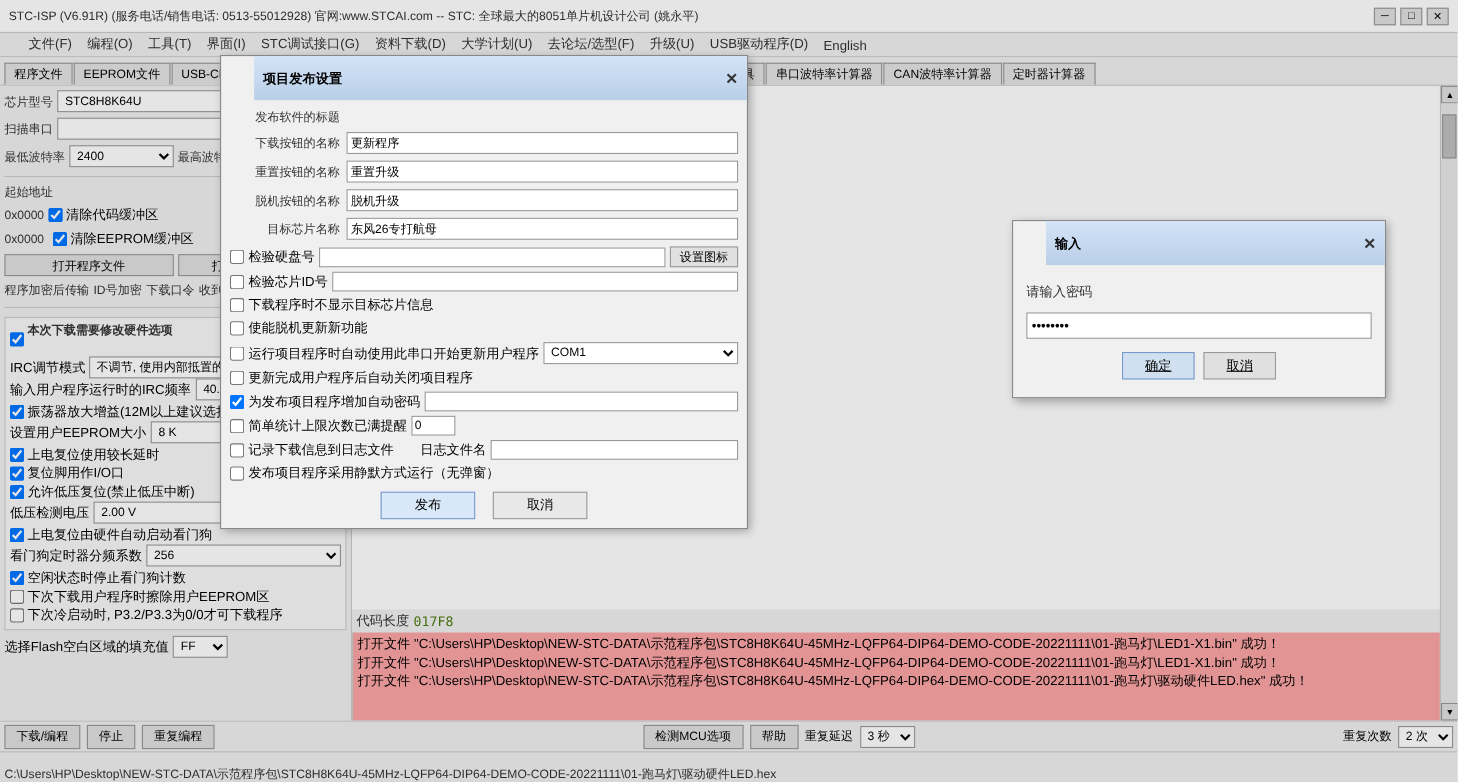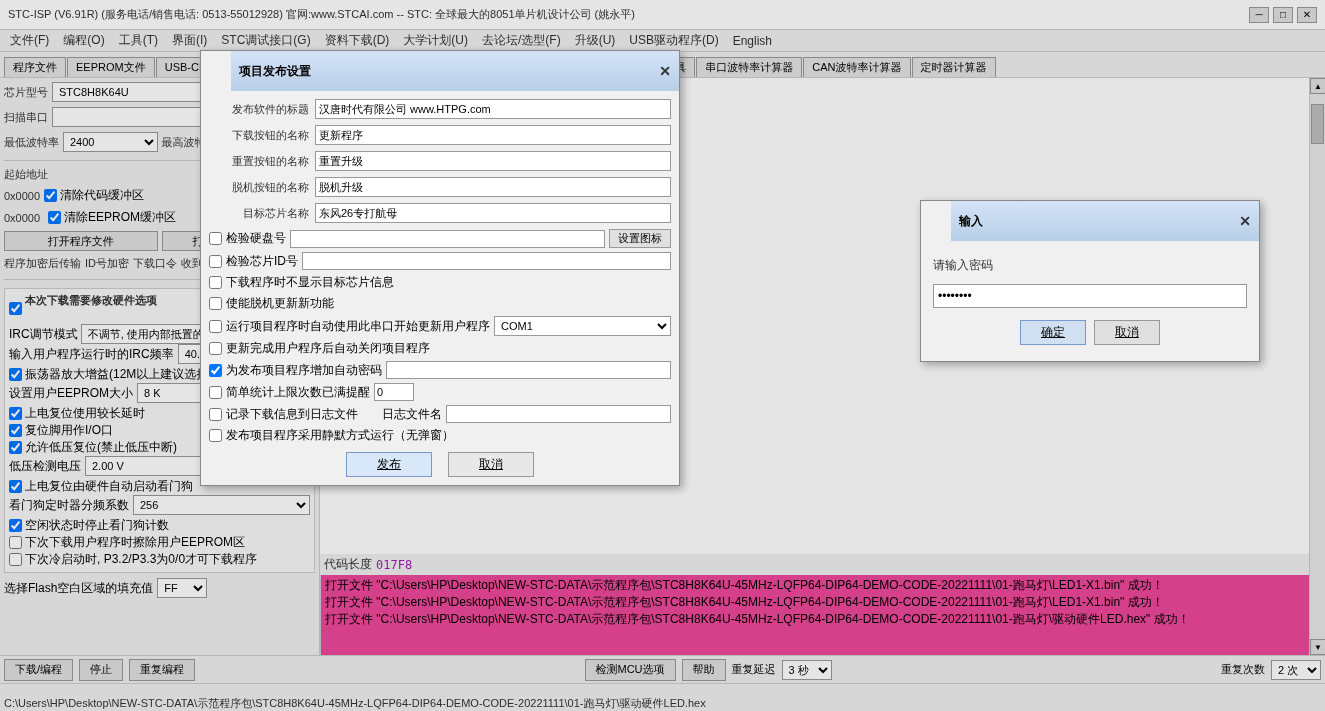--- a/index.html
+++ b/index.html
@@ -18,21 +18,21 @@
     .title-text { font-size: 11px; color: #333; }
     .title-controls { display: flex; gap: 4px; }
     .title-btn { width: 20px; height: 16px; border: 1px solid #999; background: #e0e0e0; cursor: pointer; font-size: 10px; display: flex; align-items: center; justify-content: center; }
 
     
     .menu-bar {
       background: #f0f0f0;
       height: 22px;
       display: flex;
       align-items: center;
-      padding: 0 4px;
+      padding: 0 20px;
       border-bottom: 1px solid #ccc;
       gap: 2px;
     }
     .menu-item { padding: 2px 6px; cursor: pointer; font-size: 12px; color: #333; }
 
     
     .toolbar-tabs {
       background: #f0f0f0;
       height: 26px;
       display: flex;
@@ -152,21 +152,21 @@
       align-items: center;
       padding: 0 4px;
       gap: 8px;
       justify-content: space-between;
     }
 
     
     .output-area {
       width: 380px;
       min-width: 380px;
-      background: #ec4899;
+      background: #fca5a5;
       border-left: 1px solid #ccc;
       font-family: 'Courier New', monospace;
       font-size: 11px;
       overflow-y: auto;
       padding: 2px 4px;
     }
 
     
     .modal-overlay {
       position: absolute;
@@ -224,21 +224,20 @@
     .dialog-checkbox-row .chk-label { flex: 0 0 auto; }
     .dialog-checkbox-row .chk-input { flex: 1; height: 18px; border: 1px solid #999; background: #fff; padding: 0 2px; font-size: 11px; }
     .dialog-checkbox-row .chk-btn { border: 1px solid #999; background: #e0e0e0; padding: 1px 8px; font-size: 11px; cursor: pointer; white-space: nowrap; }
     .dialog-buttons { display: flex; justify-content: center; gap: 16px; margin-top: 8px; }
     .dialog-btn {
       border: 1px solid #999;
       background: #e8e8e8;
       padding: 3px 30px;
       font-size: 12px;
       cursor: pointer;
-      text-decoration: underline;
     }
     .dialog-btn.primary { background: #d8e8f8; border-color: #7799cc; }
 
     
     .pwd-dialog {
       position: absolute;
       top: 200px;
       left: 920px;
       width: 340px;
       background: #f0f0f0;
@@ -262,21 +261,21 @@
       border: 1px solid #999;
       background: #e0e0e0;
       padding: 3px 20px;
       font-size: 12px;
       cursor: pointer;
     }
     .pwd-btn.primary { background: #d0e0f0; border-color: #7799cc; }
 
     .codelength-row { display: flex; align-items: center; gap: 4px; margin: 2px 4px; font-size: 11px; }
     .codelength-label { color: #333; }
-    .codelength-value { color: #a21caf; font-family: monospace; }
+    .codelength-value { color: #4d7c0f; font-family: monospace; }
 
     .right-scroll {
       width: 16px;
       background: #f0f0f0;
       border-left: 1px solid #ccc;
       display: flex;
       flex-direction: column;
     }
     .scroll-arrow {
       width: 16px;
@@ -630,21 +629,20 @@
 
 <div class="dialog">
   <div class="dialog-title">
     <span>项目发布设置</span>
     <span class="dialog-close">✕</span>
   </div>
   <div class="dialog-body">
 
     <div class="dialog-row">
       <span class="dialog-label">发布软件的标题</span>
-      <input type="text" class="dialog-input" value="汉唐时代有限公司 www.HTPG.com" style="">
     </div>
 
     <div class="dialog-row">
       <span class="dialog-label">下载按钮的名称</span>
       <input type="text" class="dialog-input" value="更新程序" style="">
     </div>
 
     <div class="dialog-row">
       <span class="dialog-label">重置按钮的名称</span>
       <input type="text" class="dialog-input" value="重置升级" style="">

